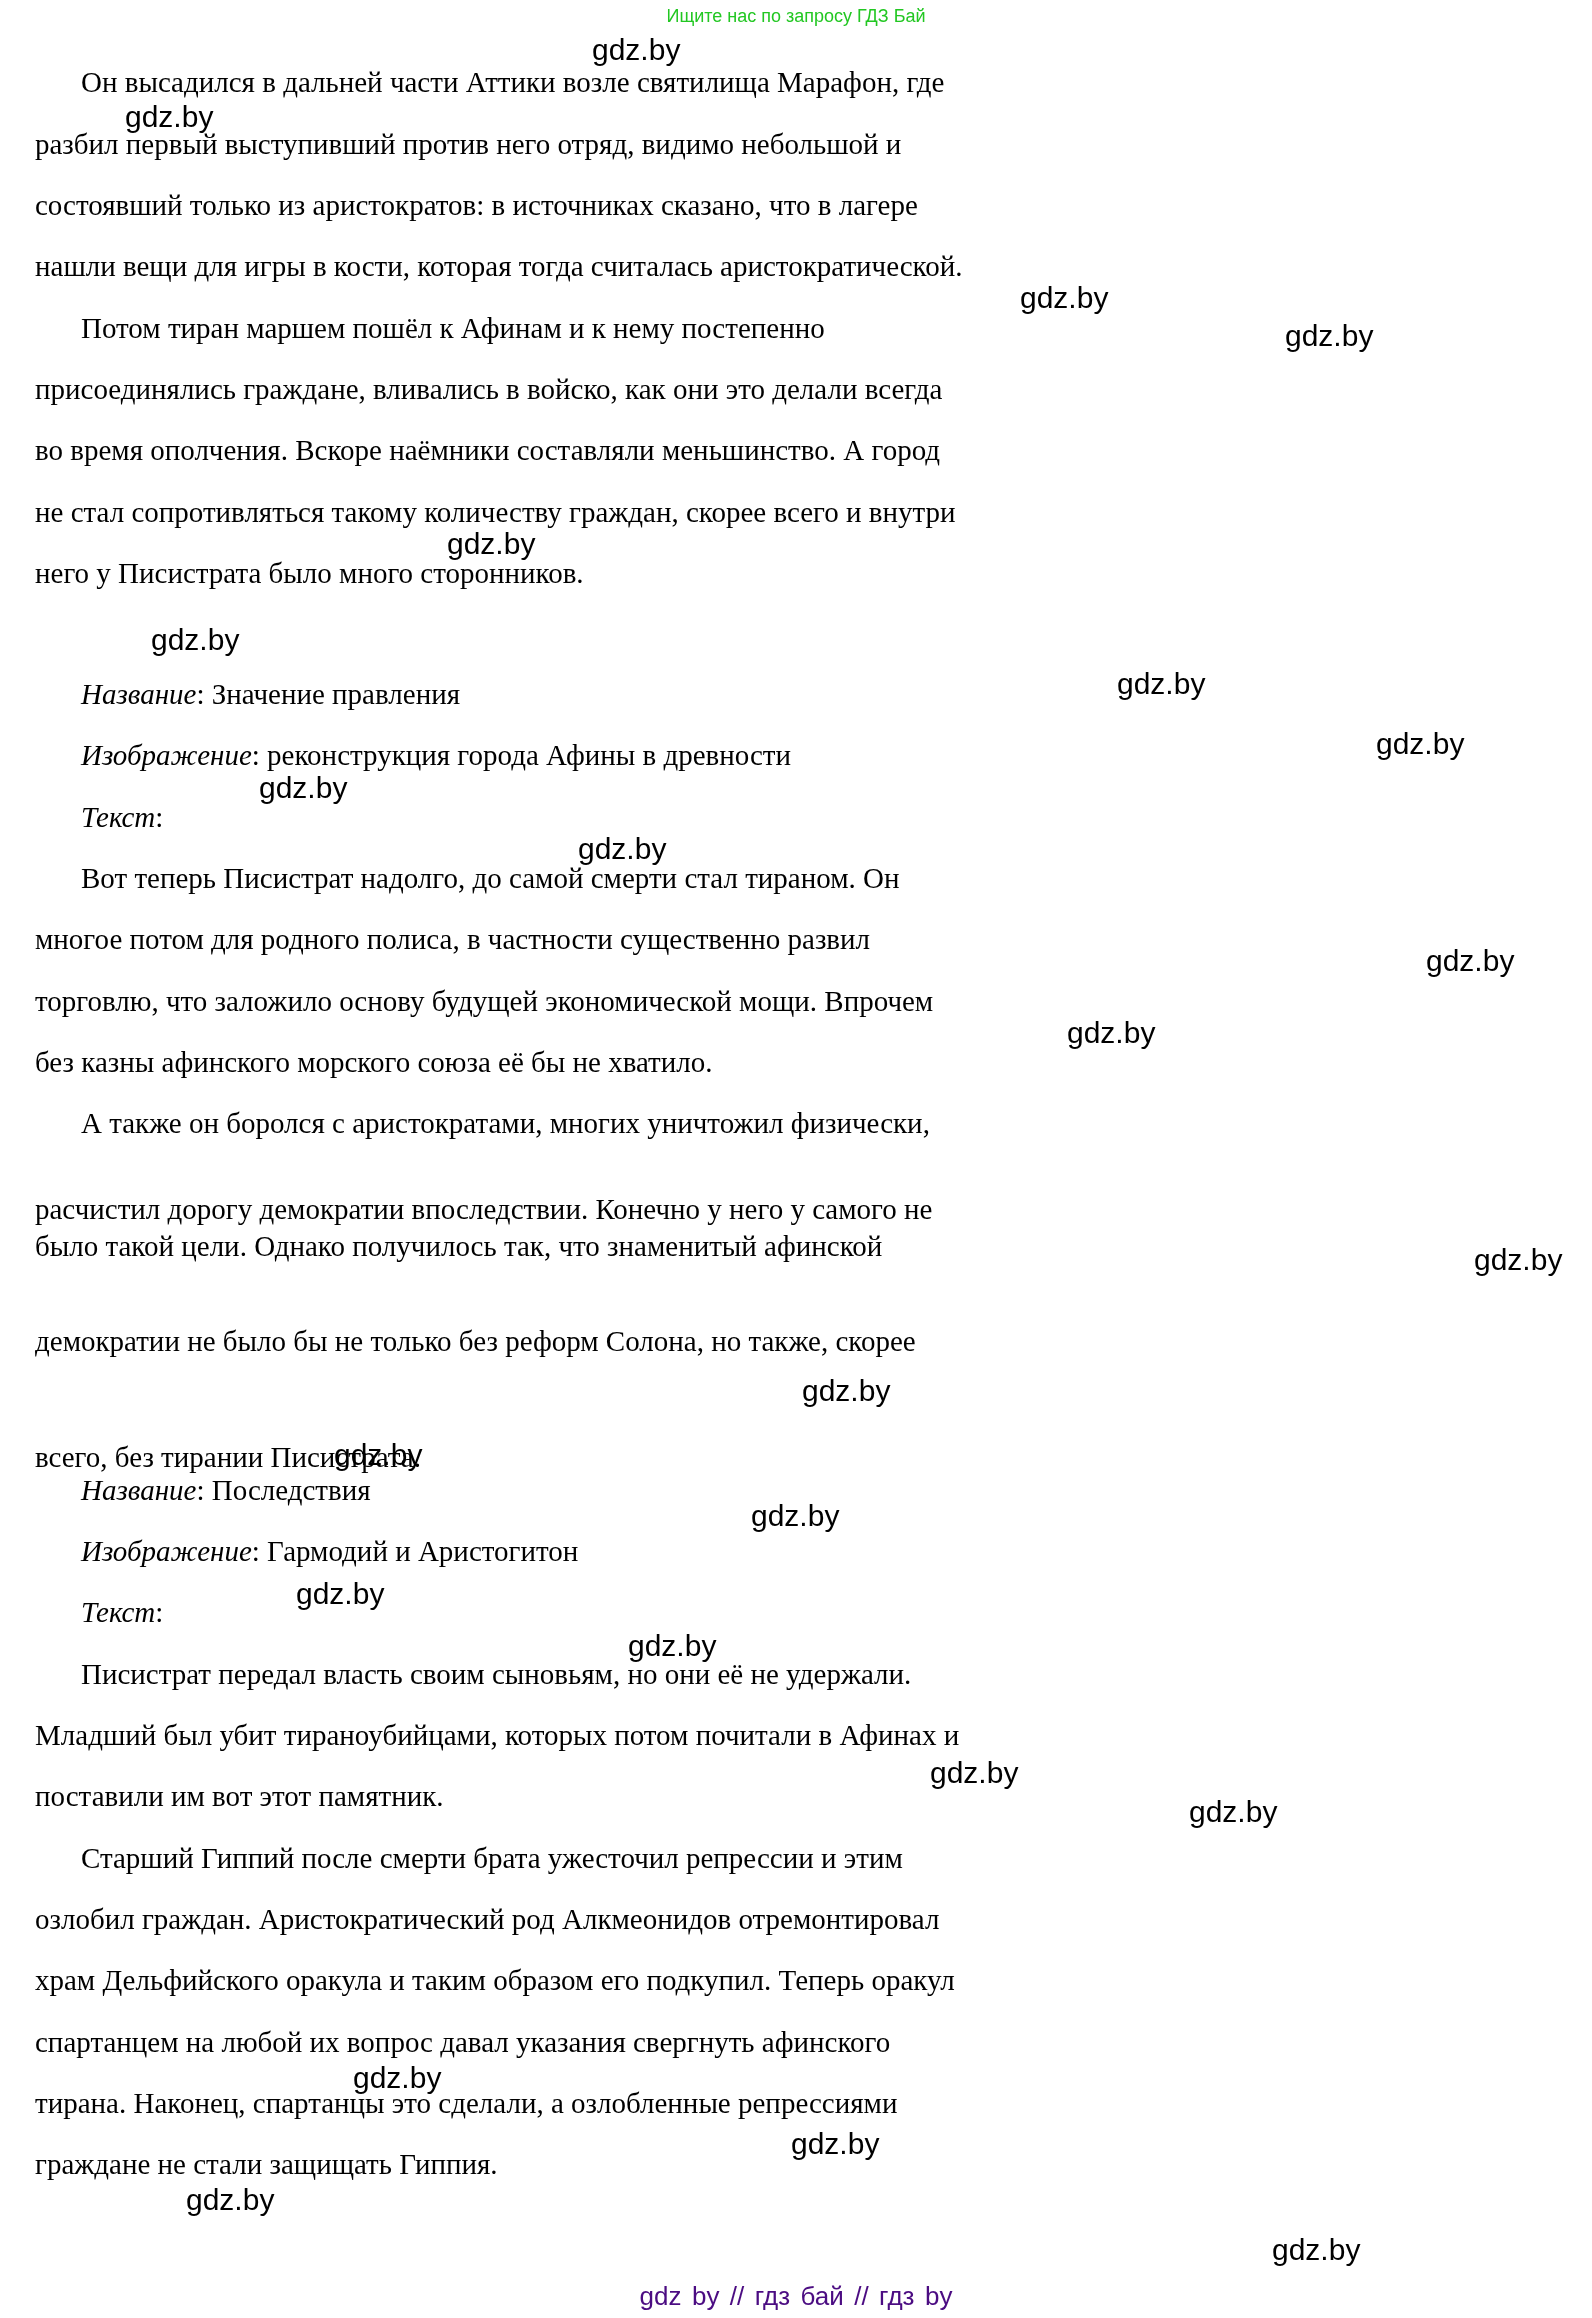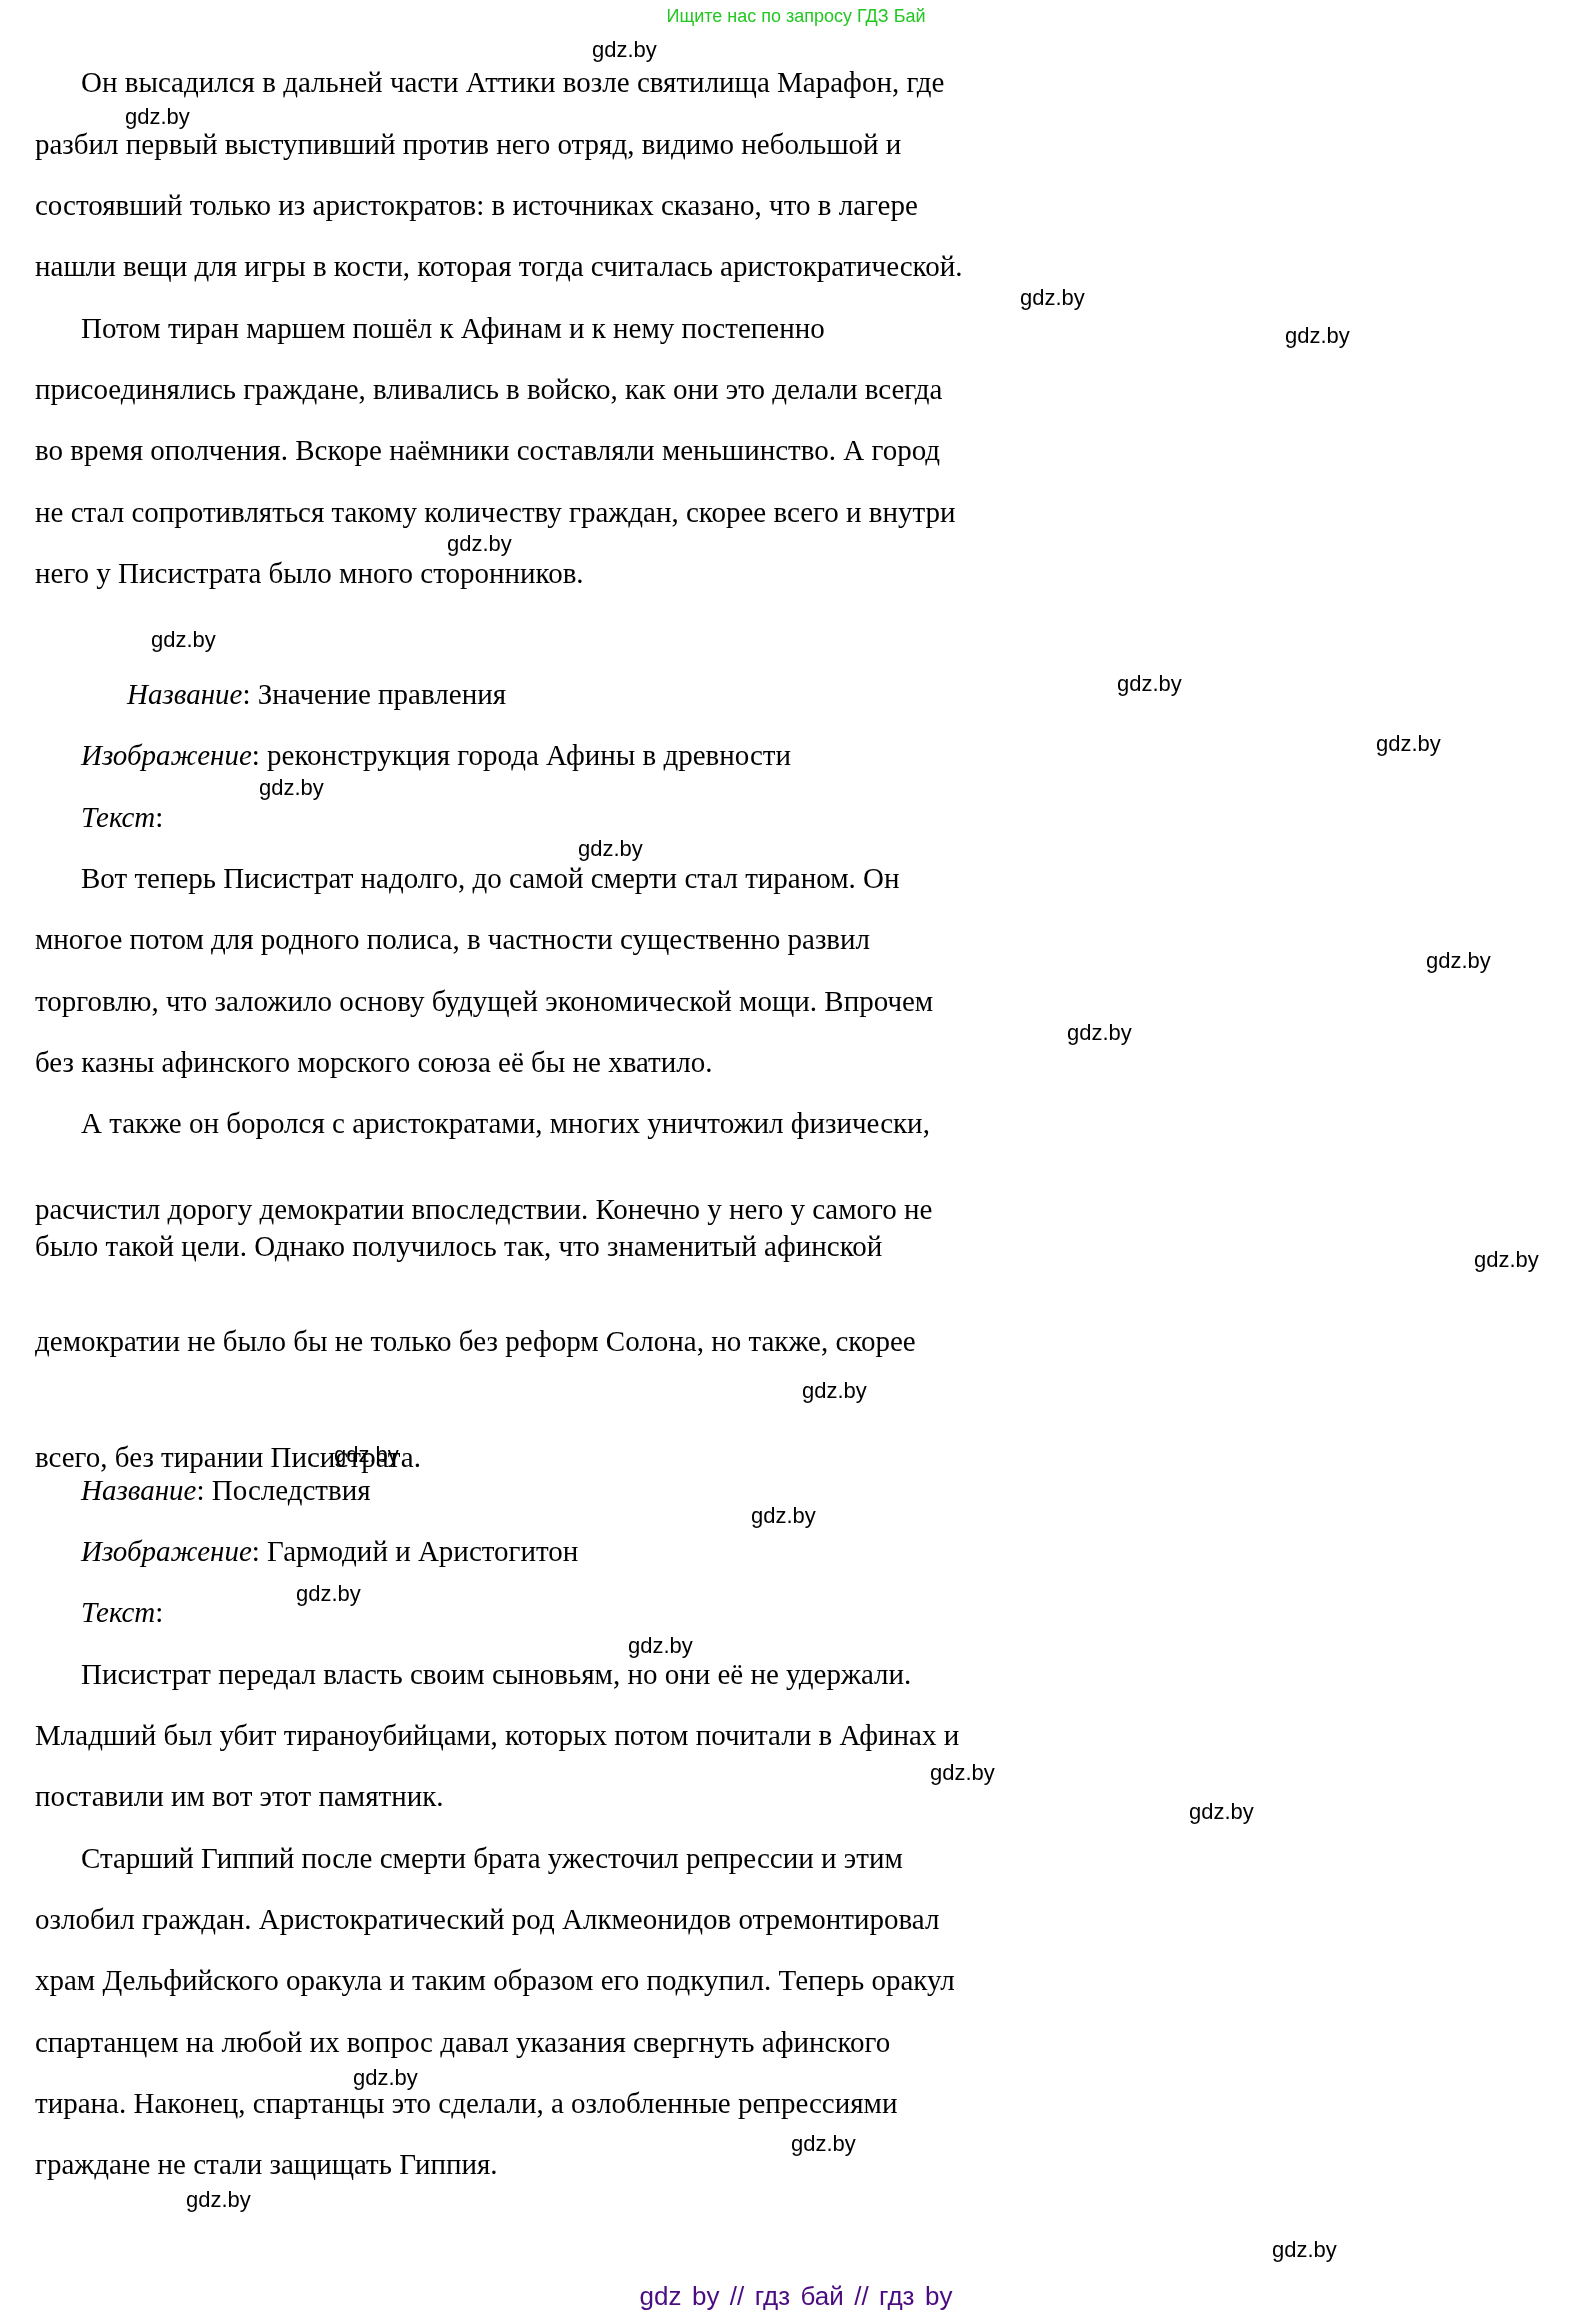--- a/index.html
+++ b/index.html
@@ -43,21 +43,21 @@
       left: 35px;
       font-size: 29px;
       line-height: 51px;
       white-space: nowrap;
     }
     .indent { left: 81px; }
     .it { font-style: italic; }
     .wm {
       position: absolute;
       font-family: "Liberation Sans", "DejaVu Sans", sans-serif;
-      font-size: 22px;
+      font-size: 30px;
       line-height: 25.5px;
       color: #000000;
       white-space: nowrap;
     }
   </style>
 </head>
 <body>
 
 <div class="banner">Ищите нас по запросу ГДЗ Бай</div>
 
@@ -68,21 +68,21 @@
   <div class="line" style="top:241px;">нашли вещи для игры в кости, которая тогда считалась аристократической.</div>
 
   <div class="line indent" style="top:303px;">Потом тиран маршем пошёл к Афинам и к нему постепенно</div>
   <div class="line" style="top:364px;">присоединялись граждане, вливались в войско, как они это делали всегда</div>
   <div class="line" style="top:425px;">во время ополчения. Вскоре наёмники составляли меньшинство. А город</div>
   <div class="line" style="top:487px;">не стал сопротивляться такому количеству граждан, скорее всего и внутри</div>
   <div class="line" style="top:548px;">него у Писистрата было много сторонников.</div>
 </div>
 
 <div>
-  <div class="line indent" style="top:669px;margin-left:46px;">
+  <div class="line indent" style="top:669px;">
     <span class="it">Название</span><span>: Значение правления</span>
   </div>
   <div class="line indent" style="top:730px;">
     <span class="it">Изображение</span><span>: реконструкция города Афины в древности</span>
   </div>
   <div class="line indent" style="top:792px;">
     <span class="it">Текст</span><span>:</span>
   </div>
 
   <div class="line indent" style="top:853px;">Вот теперь Писистрат надолго, до самой смерти стал тираном. Он</div>

